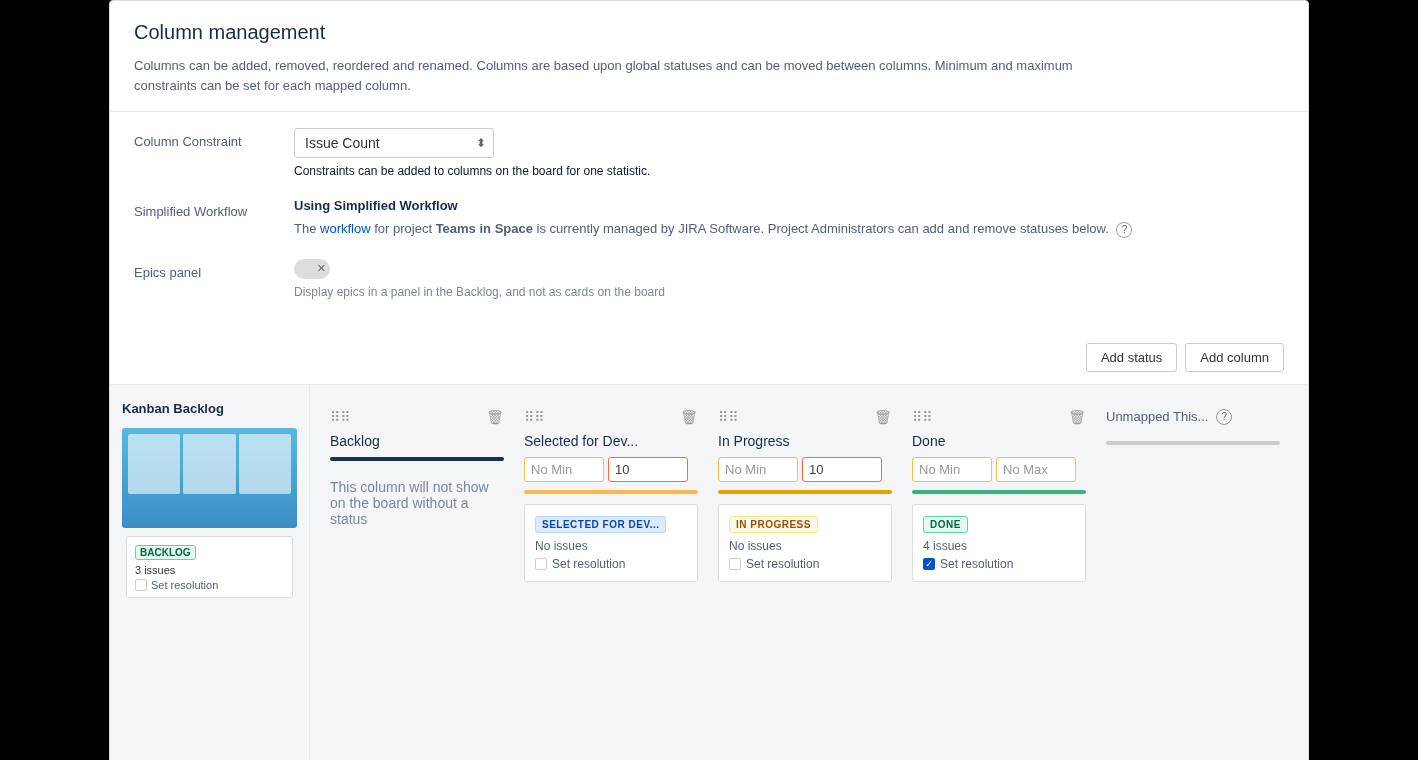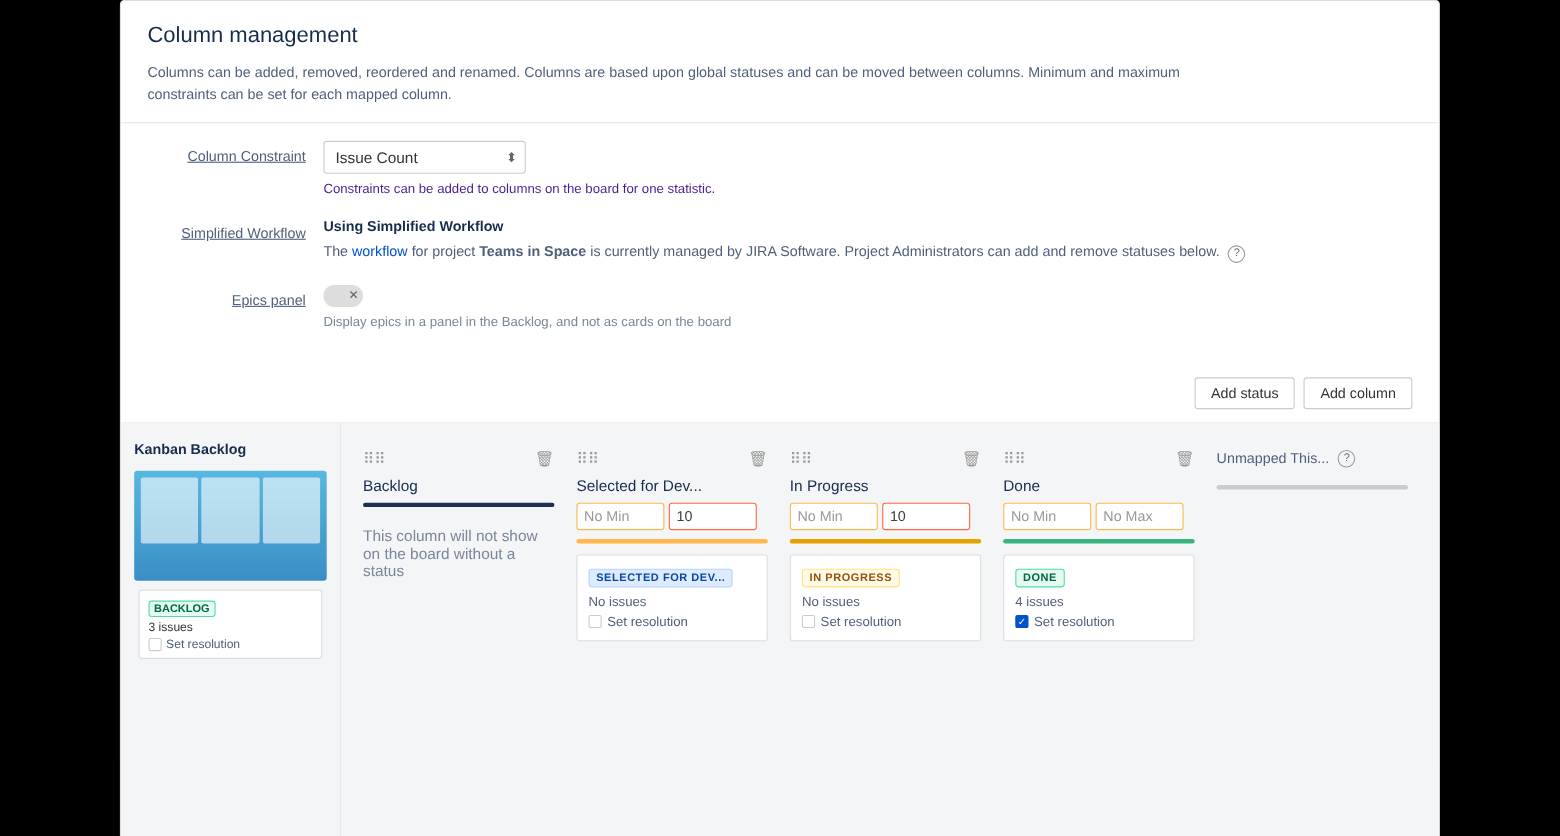--- a/index.html
+++ b/index.html
@@ -40,55 +40,53 @@
       display: flex;
       align-items: flex-start;
       margin-bottom: 20px;
     }
     .setting-label {
       width: 160px;
       min-width: 160px;
       font-size: 13px;
       color: #505F79;
       padding-top: 6px;
-      text-align: right;
       padding-right: 16px;
-      text-decoration: underline;
     }
     .setting-content {
       flex: 1;
     }
     .select-wrapper {
       position: relative;
       display: inline-block;
     }
     .constraint-select {
       appearance: none;
       -webkit-appearance: none;
       border: 1px solid #ccc;
       border-radius: 3px;
       padding: 6px 30px 6px 10px;
       font-size: 14px;
       color: #333;
       background: #fff;
-      width: 184px;
+      width: 200px;
       cursor: pointer;
     }
     .select-arrow {
       position: absolute;
       right: 8px;
       top: 50%;
       transform: translateY(-50%);
       pointer-events: none;
       color: #666;
       font-size: 12px;
     }
     .constraint-hint {
       font-size: 12px;
-      color: #4c1d95;
+      color: #0f172a;
       margin-top: 6px;
     }
     .workflow-title {
       font-weight: bold;
       font-size: 13px;
       color: #172B4D;
       margin-bottom: 6px;
     }
     .workflow-description {
       font-size: 13px;

